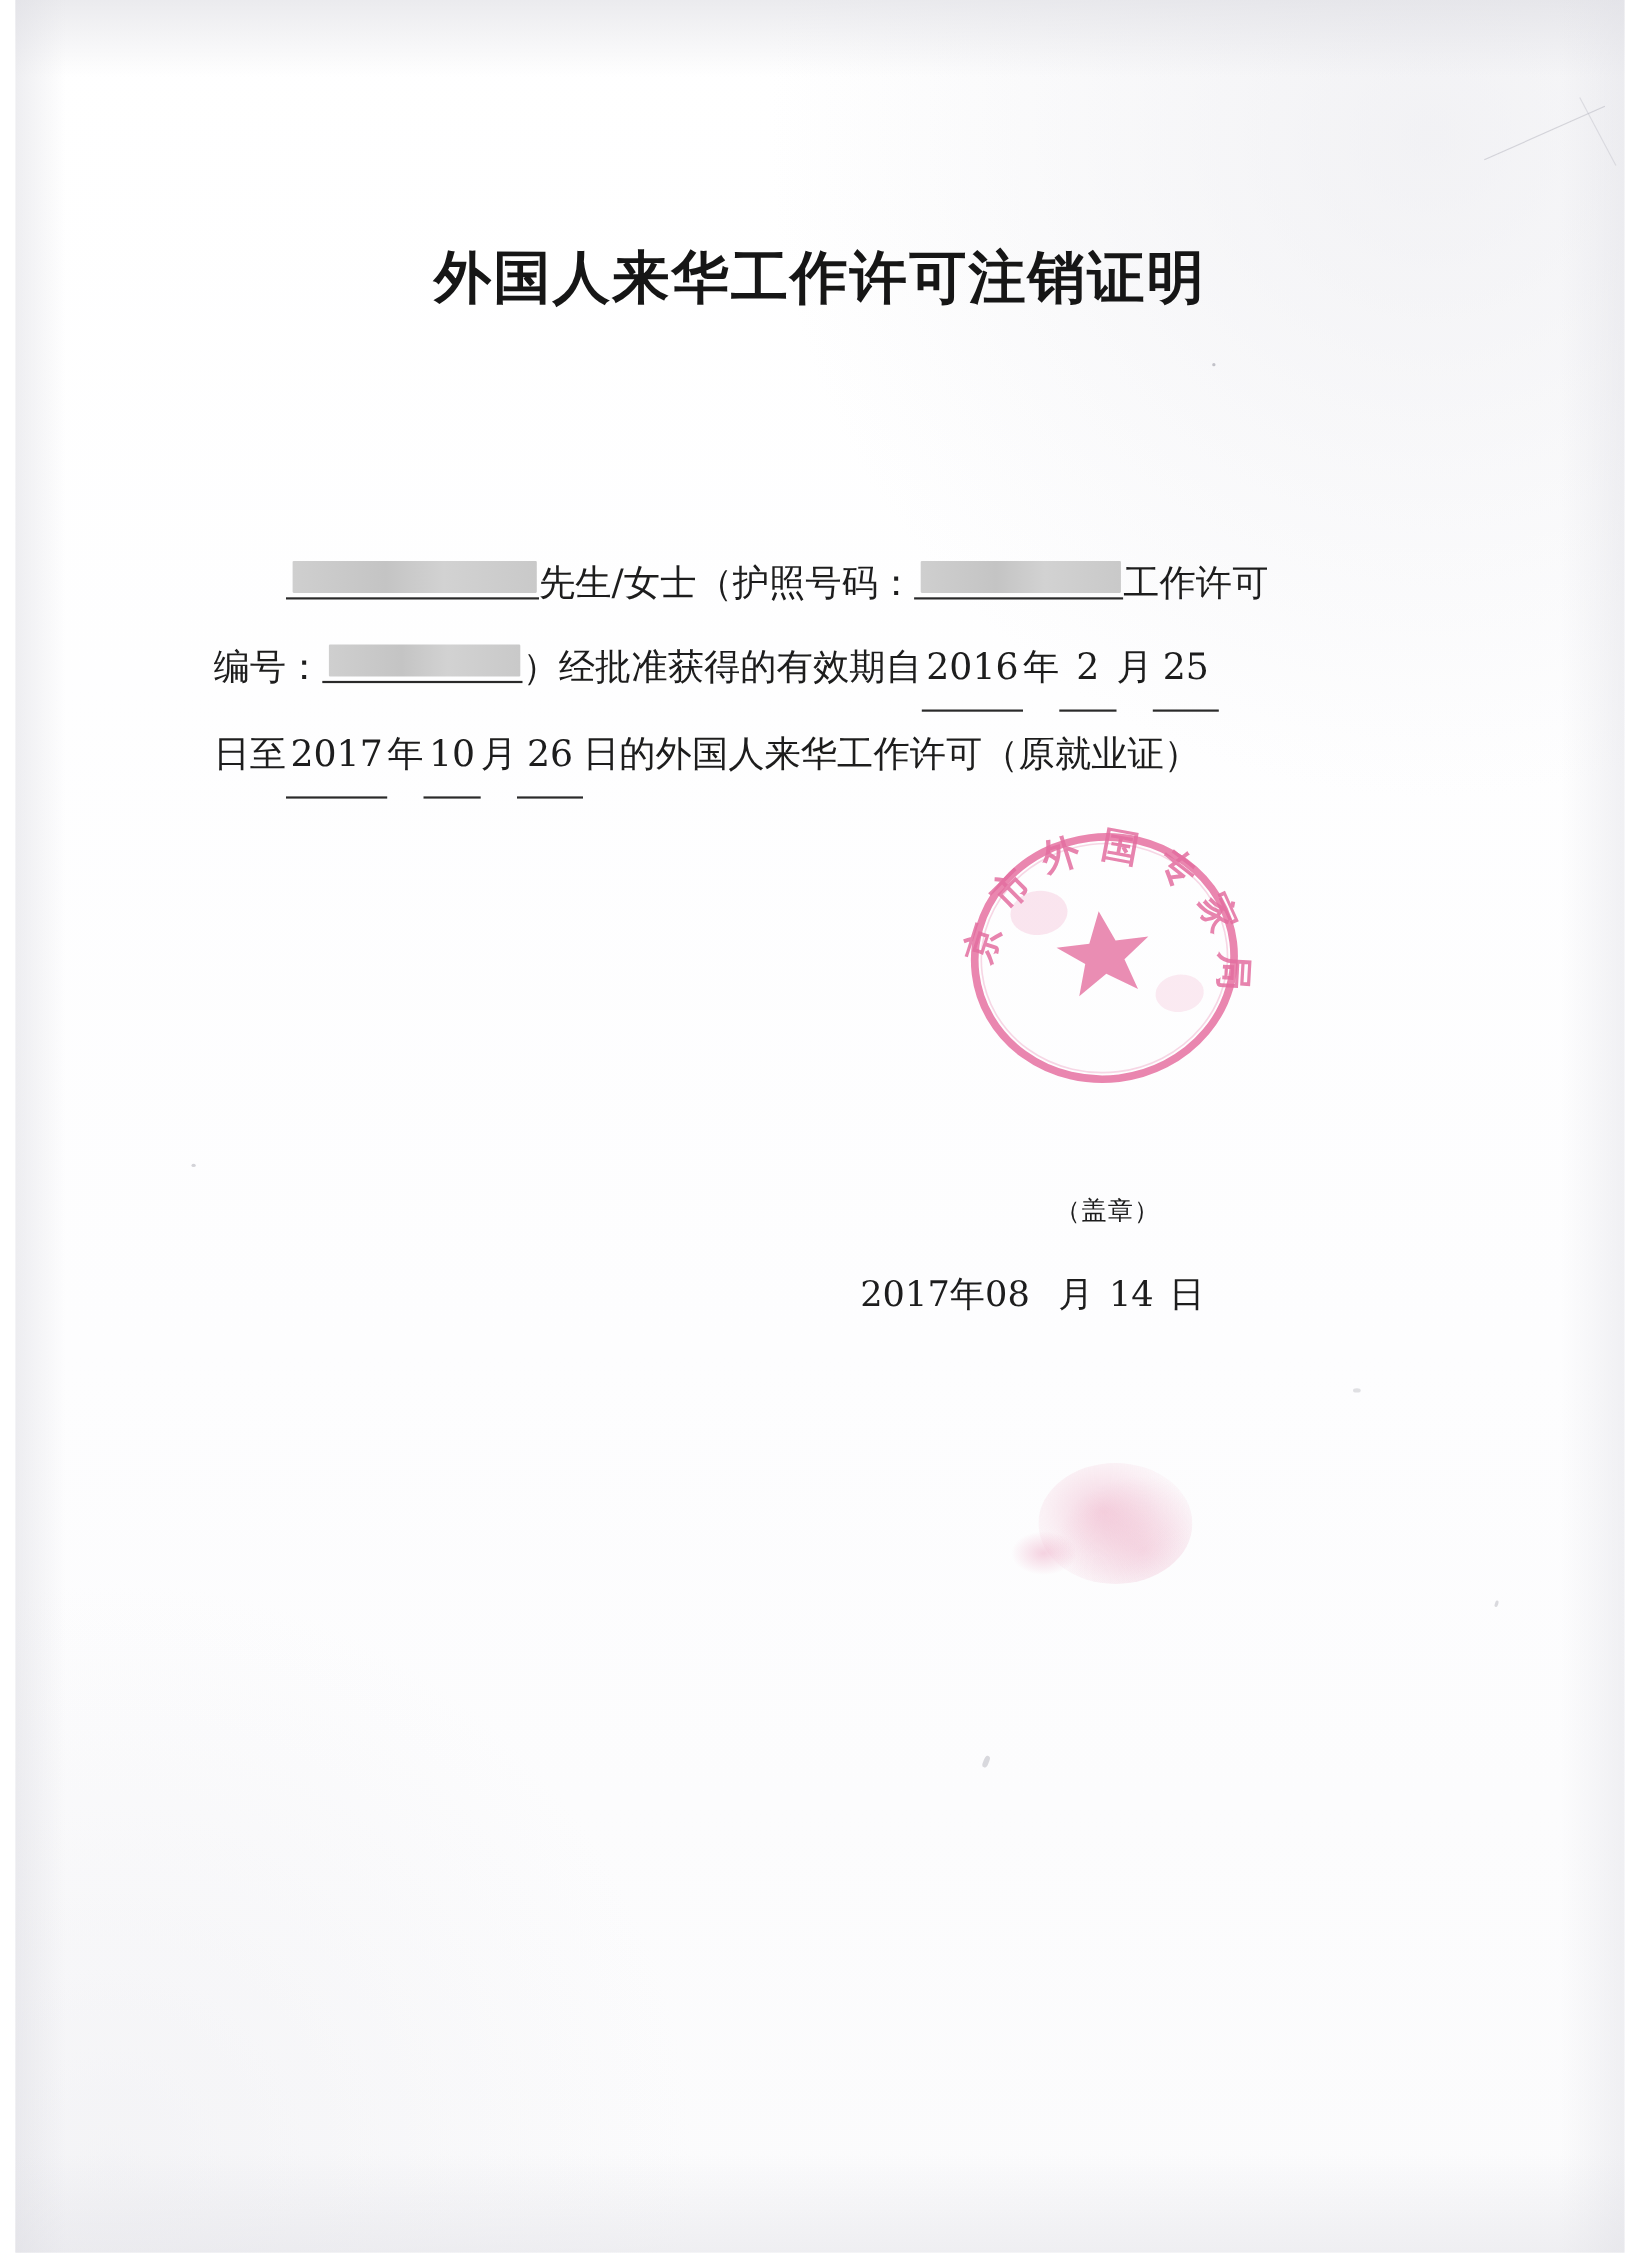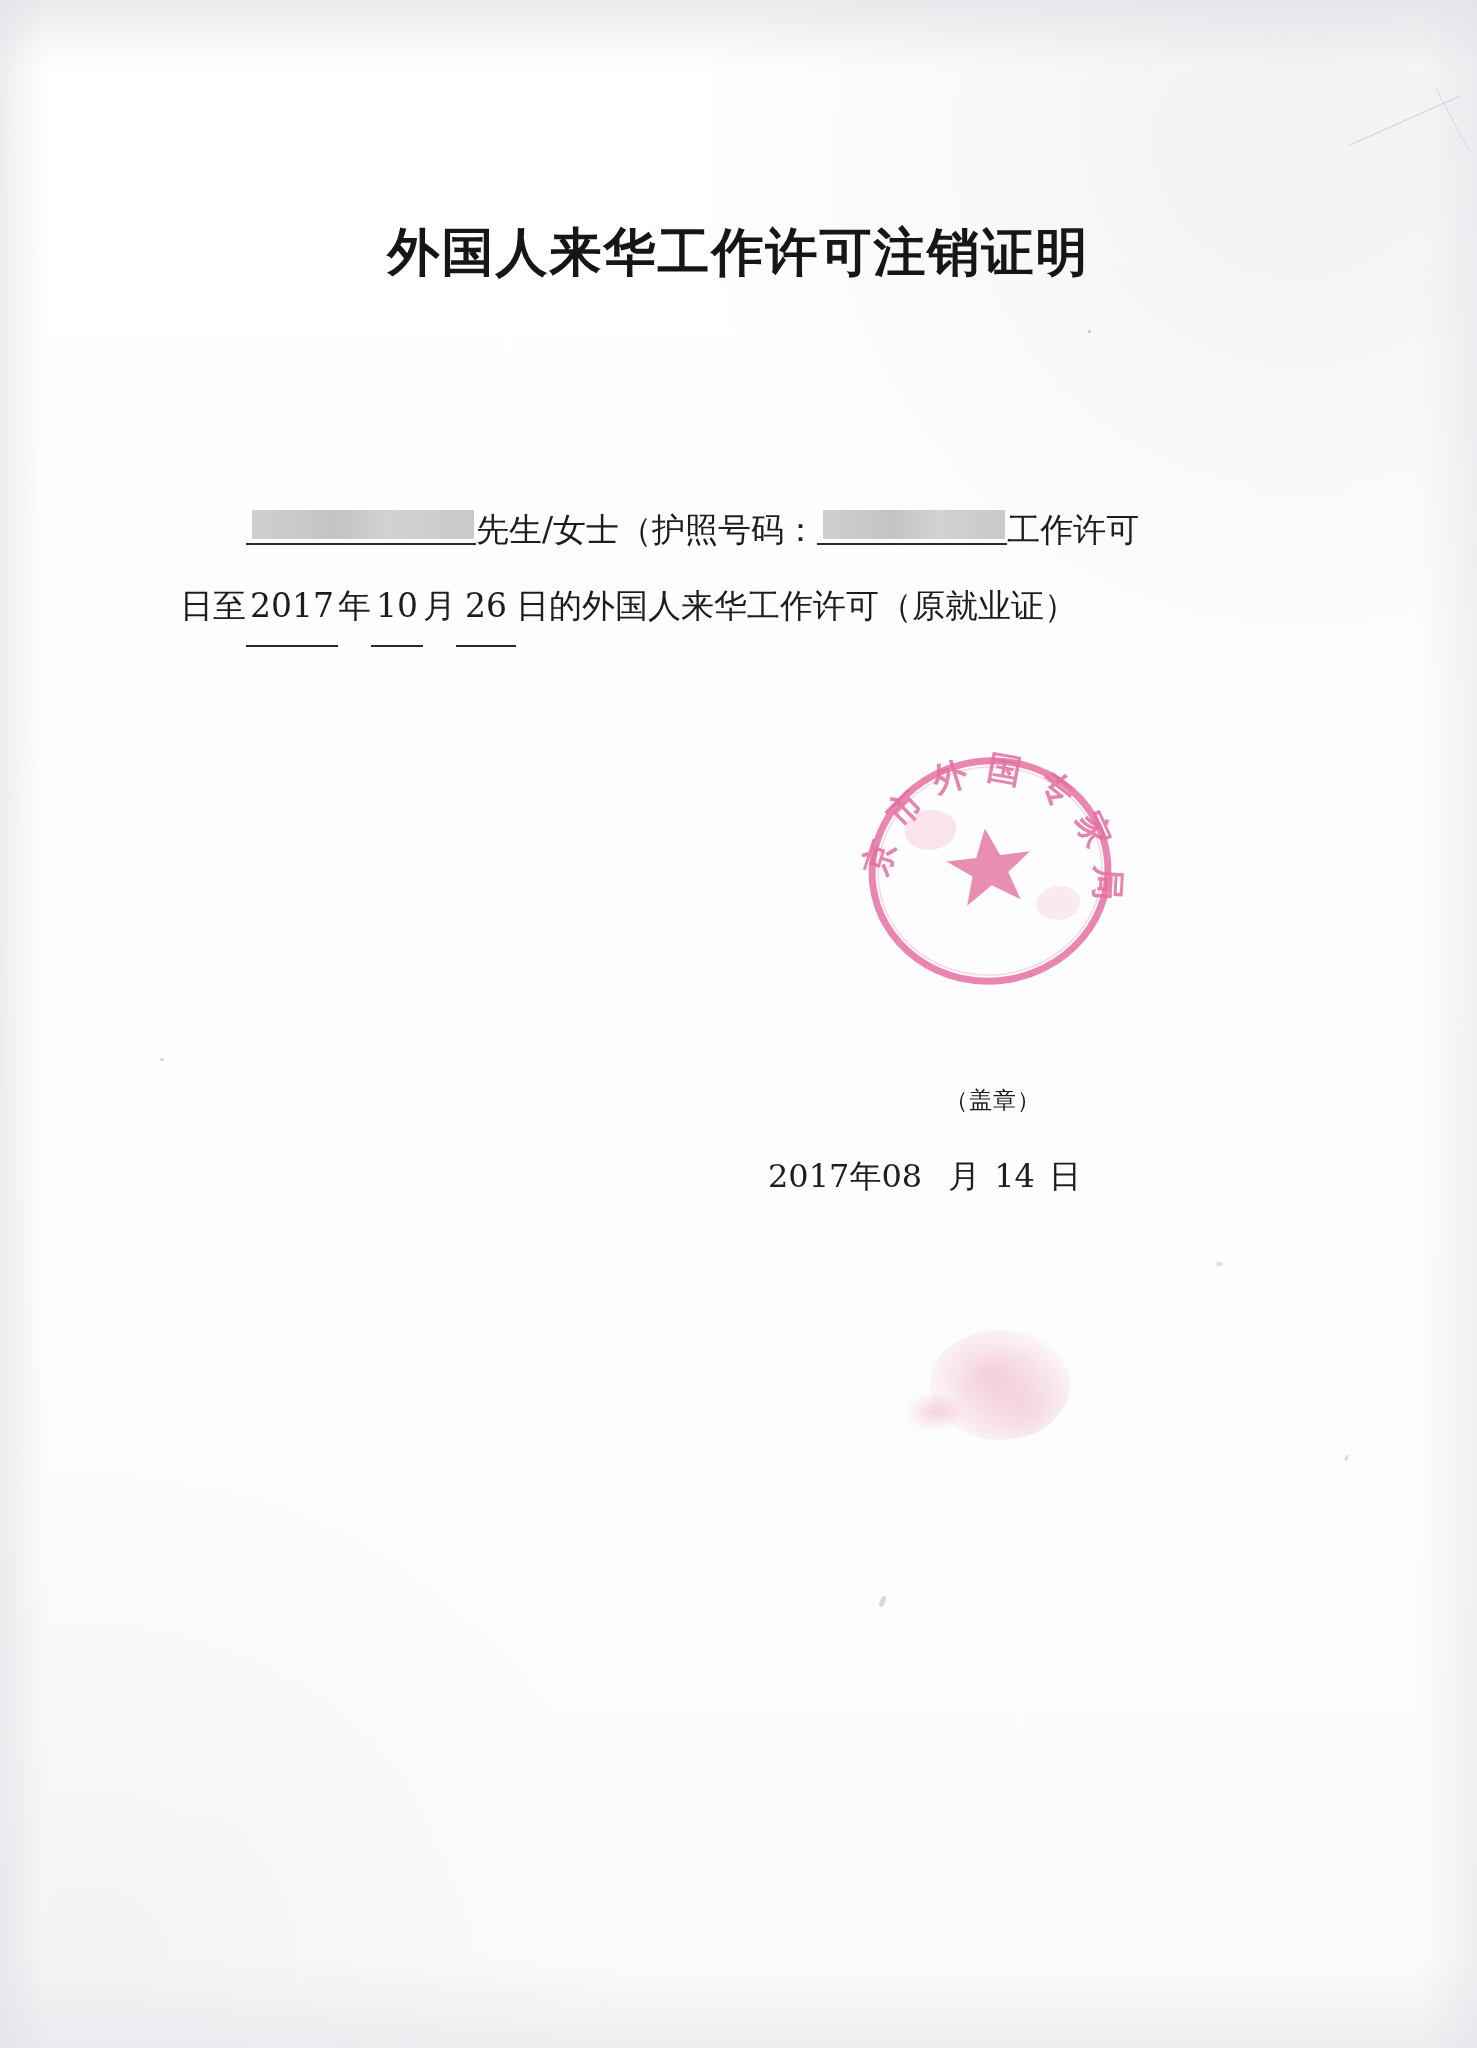--- a/index.html
+++ b/index.html
@@ -17,20 +17,21 @@
   }
 
   
   #paper {
     position: absolute;
     inset: 0;
     background:
       radial-gradient(circle at 88% 6%, rgba(231,231,236,0.55) 0%, rgba(255,255,255,0) 26%),
       radial-gradient(circle at 6% 96%, rgba(236,236,240,0.5) 0%, rgba(255,255,255,0) 22%),
       linear-gradient(180deg, #ffffff 0%, #fdfdfe 60%, #fbfbfc 100%);
+    margin-left: 14px;
   }
 
   
   .edge-top {
     position: absolute; left: 0; top: 0; width: 100%; height: 70px;
     background: linear-gradient(180deg, rgba(218,218,224,0.55), rgba(255,255,255,0));
     pointer-events: none;
   }
   .edge-left {
     position: absolute; left: 0; top: 0; width: 46px; height: 100%;
@@ -199,20 +200,23 @@
   <div class="speck-e"></div>
 
   <div id="doc-title">外国人来华工作许可注销证明</div>
 
   <div id="body-block">
 
     <div class="para-line indent">
       <span class="redact r-name"></span><span>先生/女士（护照号码：</span><span class="redact r-passport"></span><span>工作许可</span>
     </div>
 
+    <div class="para-line">
+      <span>编号：</span><span class="redact r-permit"></span><span>）经批准获得的有效期自</span><span class="fill w-year">2016</span><span>年</span><span class="fill w-mon">2</span><span>月</span><span class="fill w-day">25</span>
+    </div>
 
     <div class="para-line">
       <span>日至</span><span class="fill w-year">2017</span><span>年</span><span class="fill w-mon">10</span><span>月</span><span class="fill w-day">26</span><span>日的外国人来华工作许可（原就业证）</span>
     </div>
 
   </div>
 
   <div id="seal">
     <svg viewBox="0 0 300 272" xmlns="http://www.w3.org/2000/svg">
       <defs>

